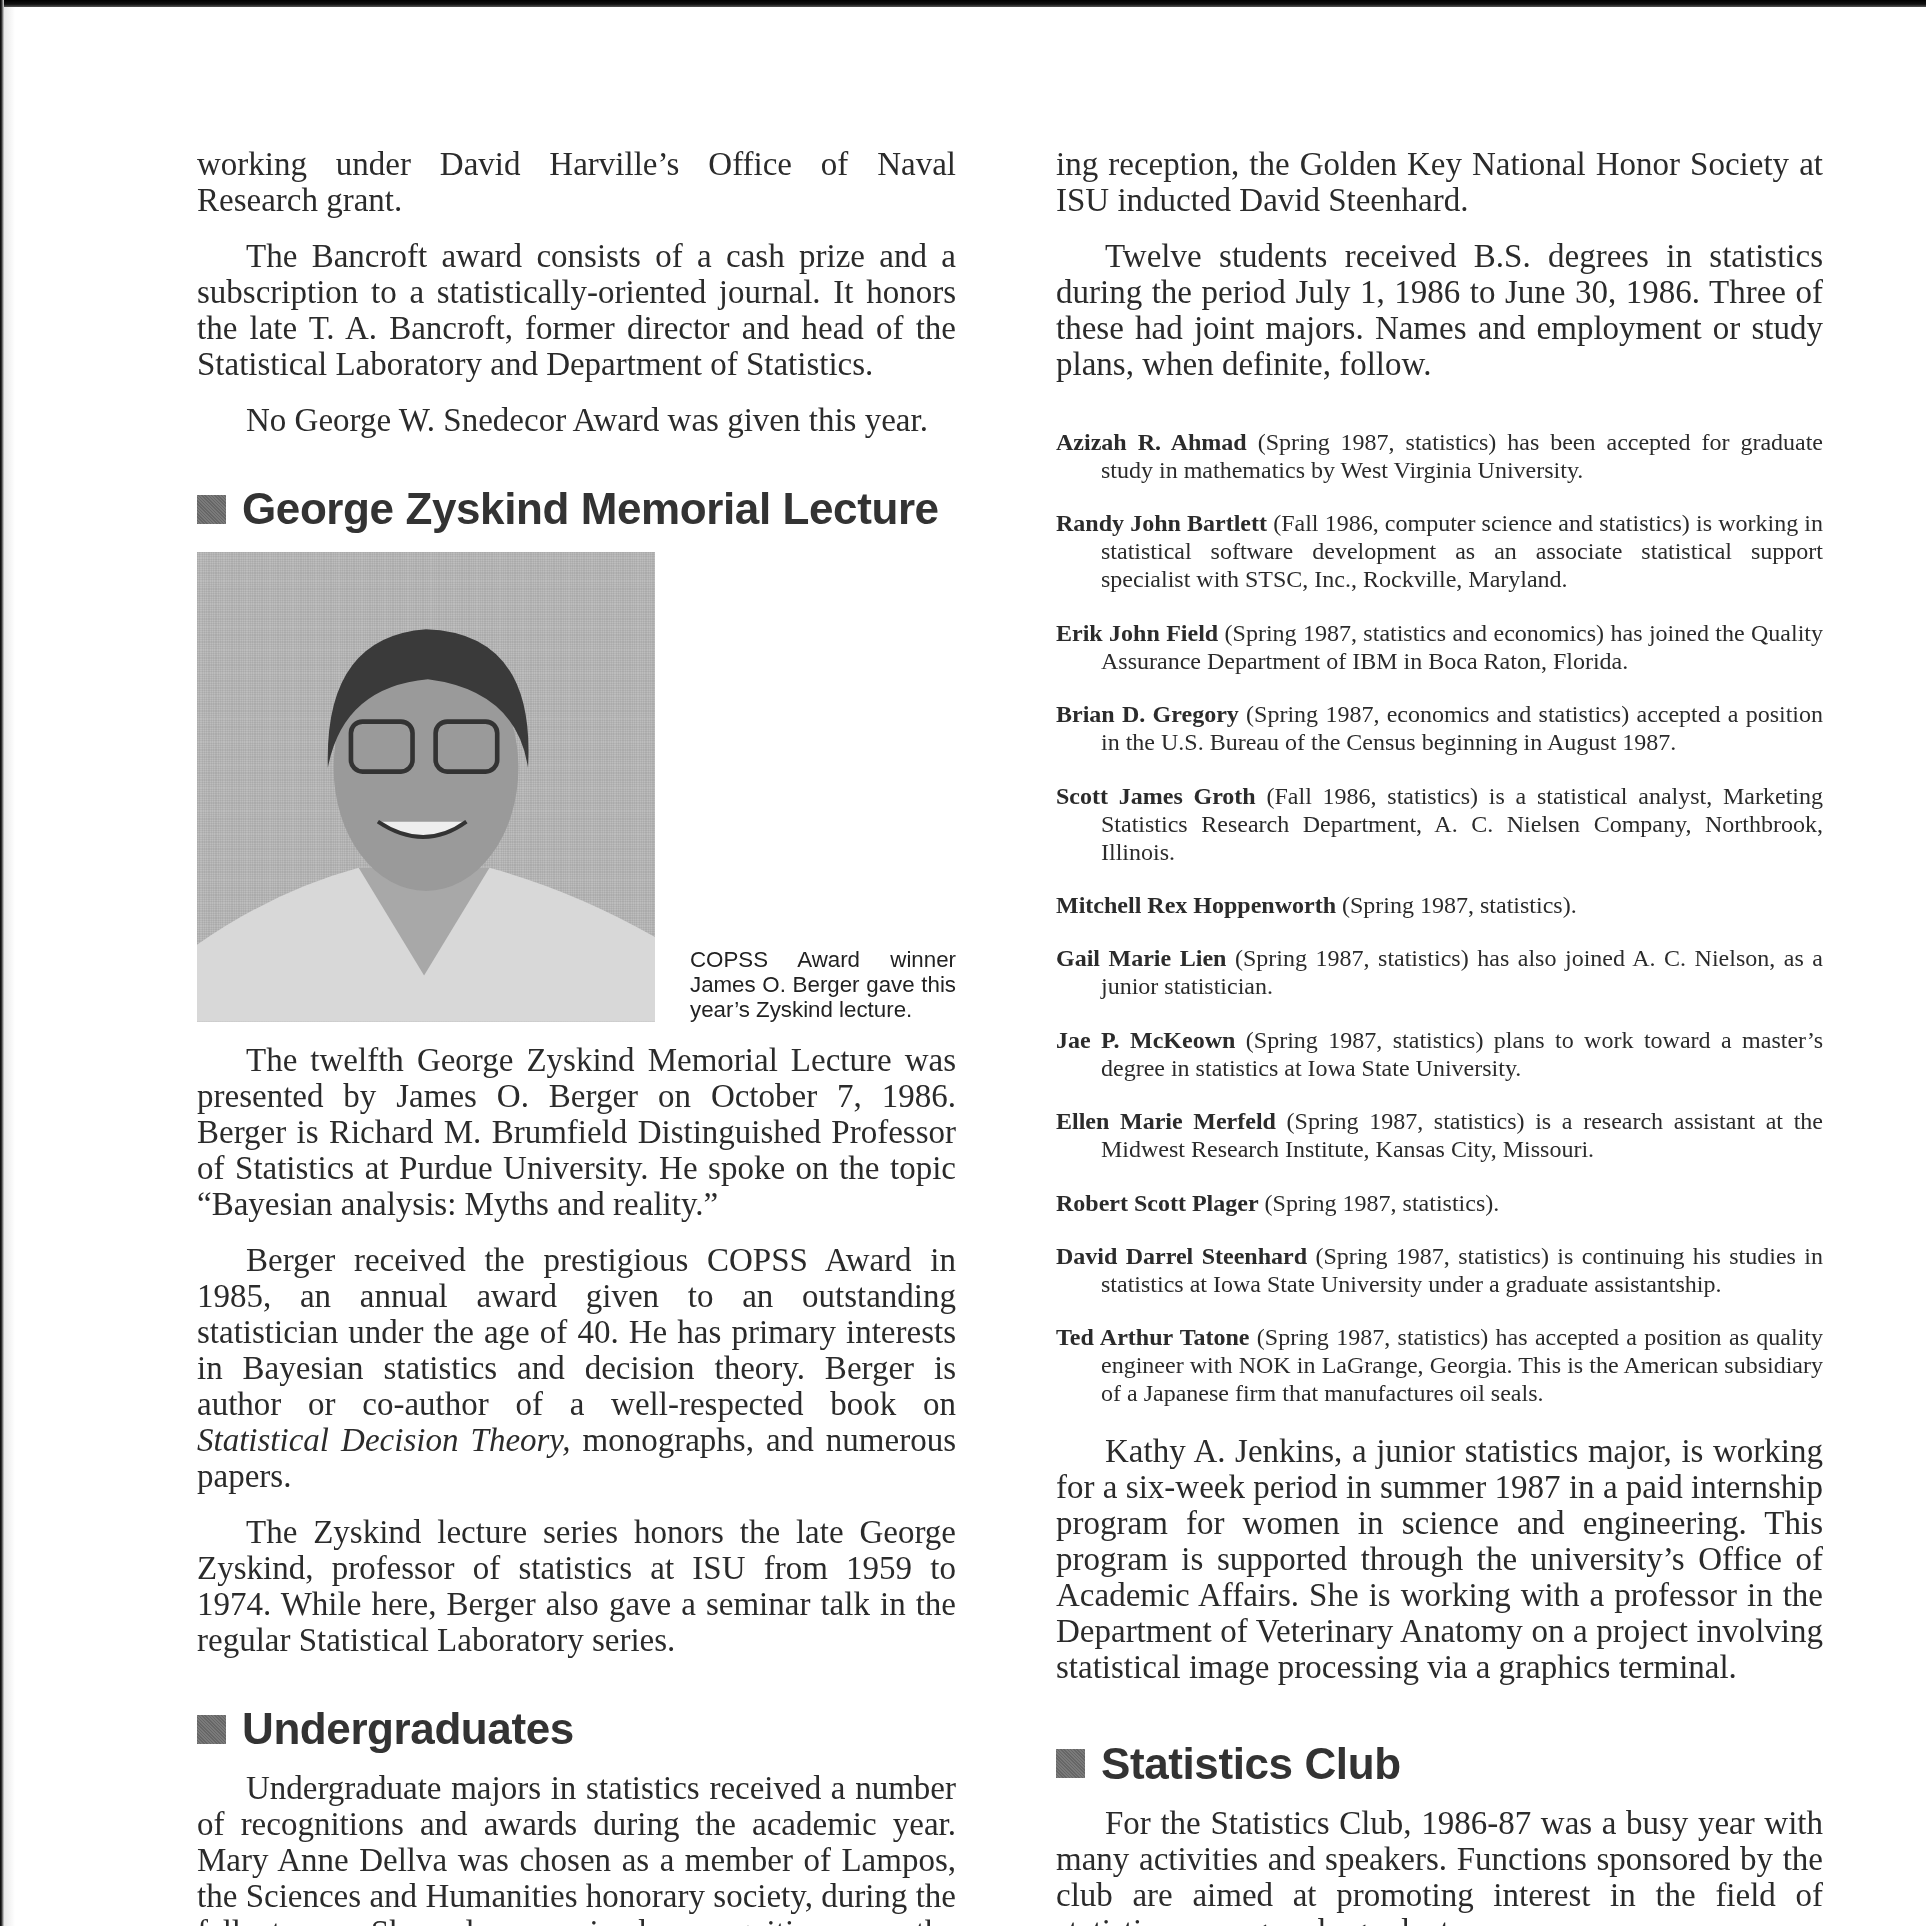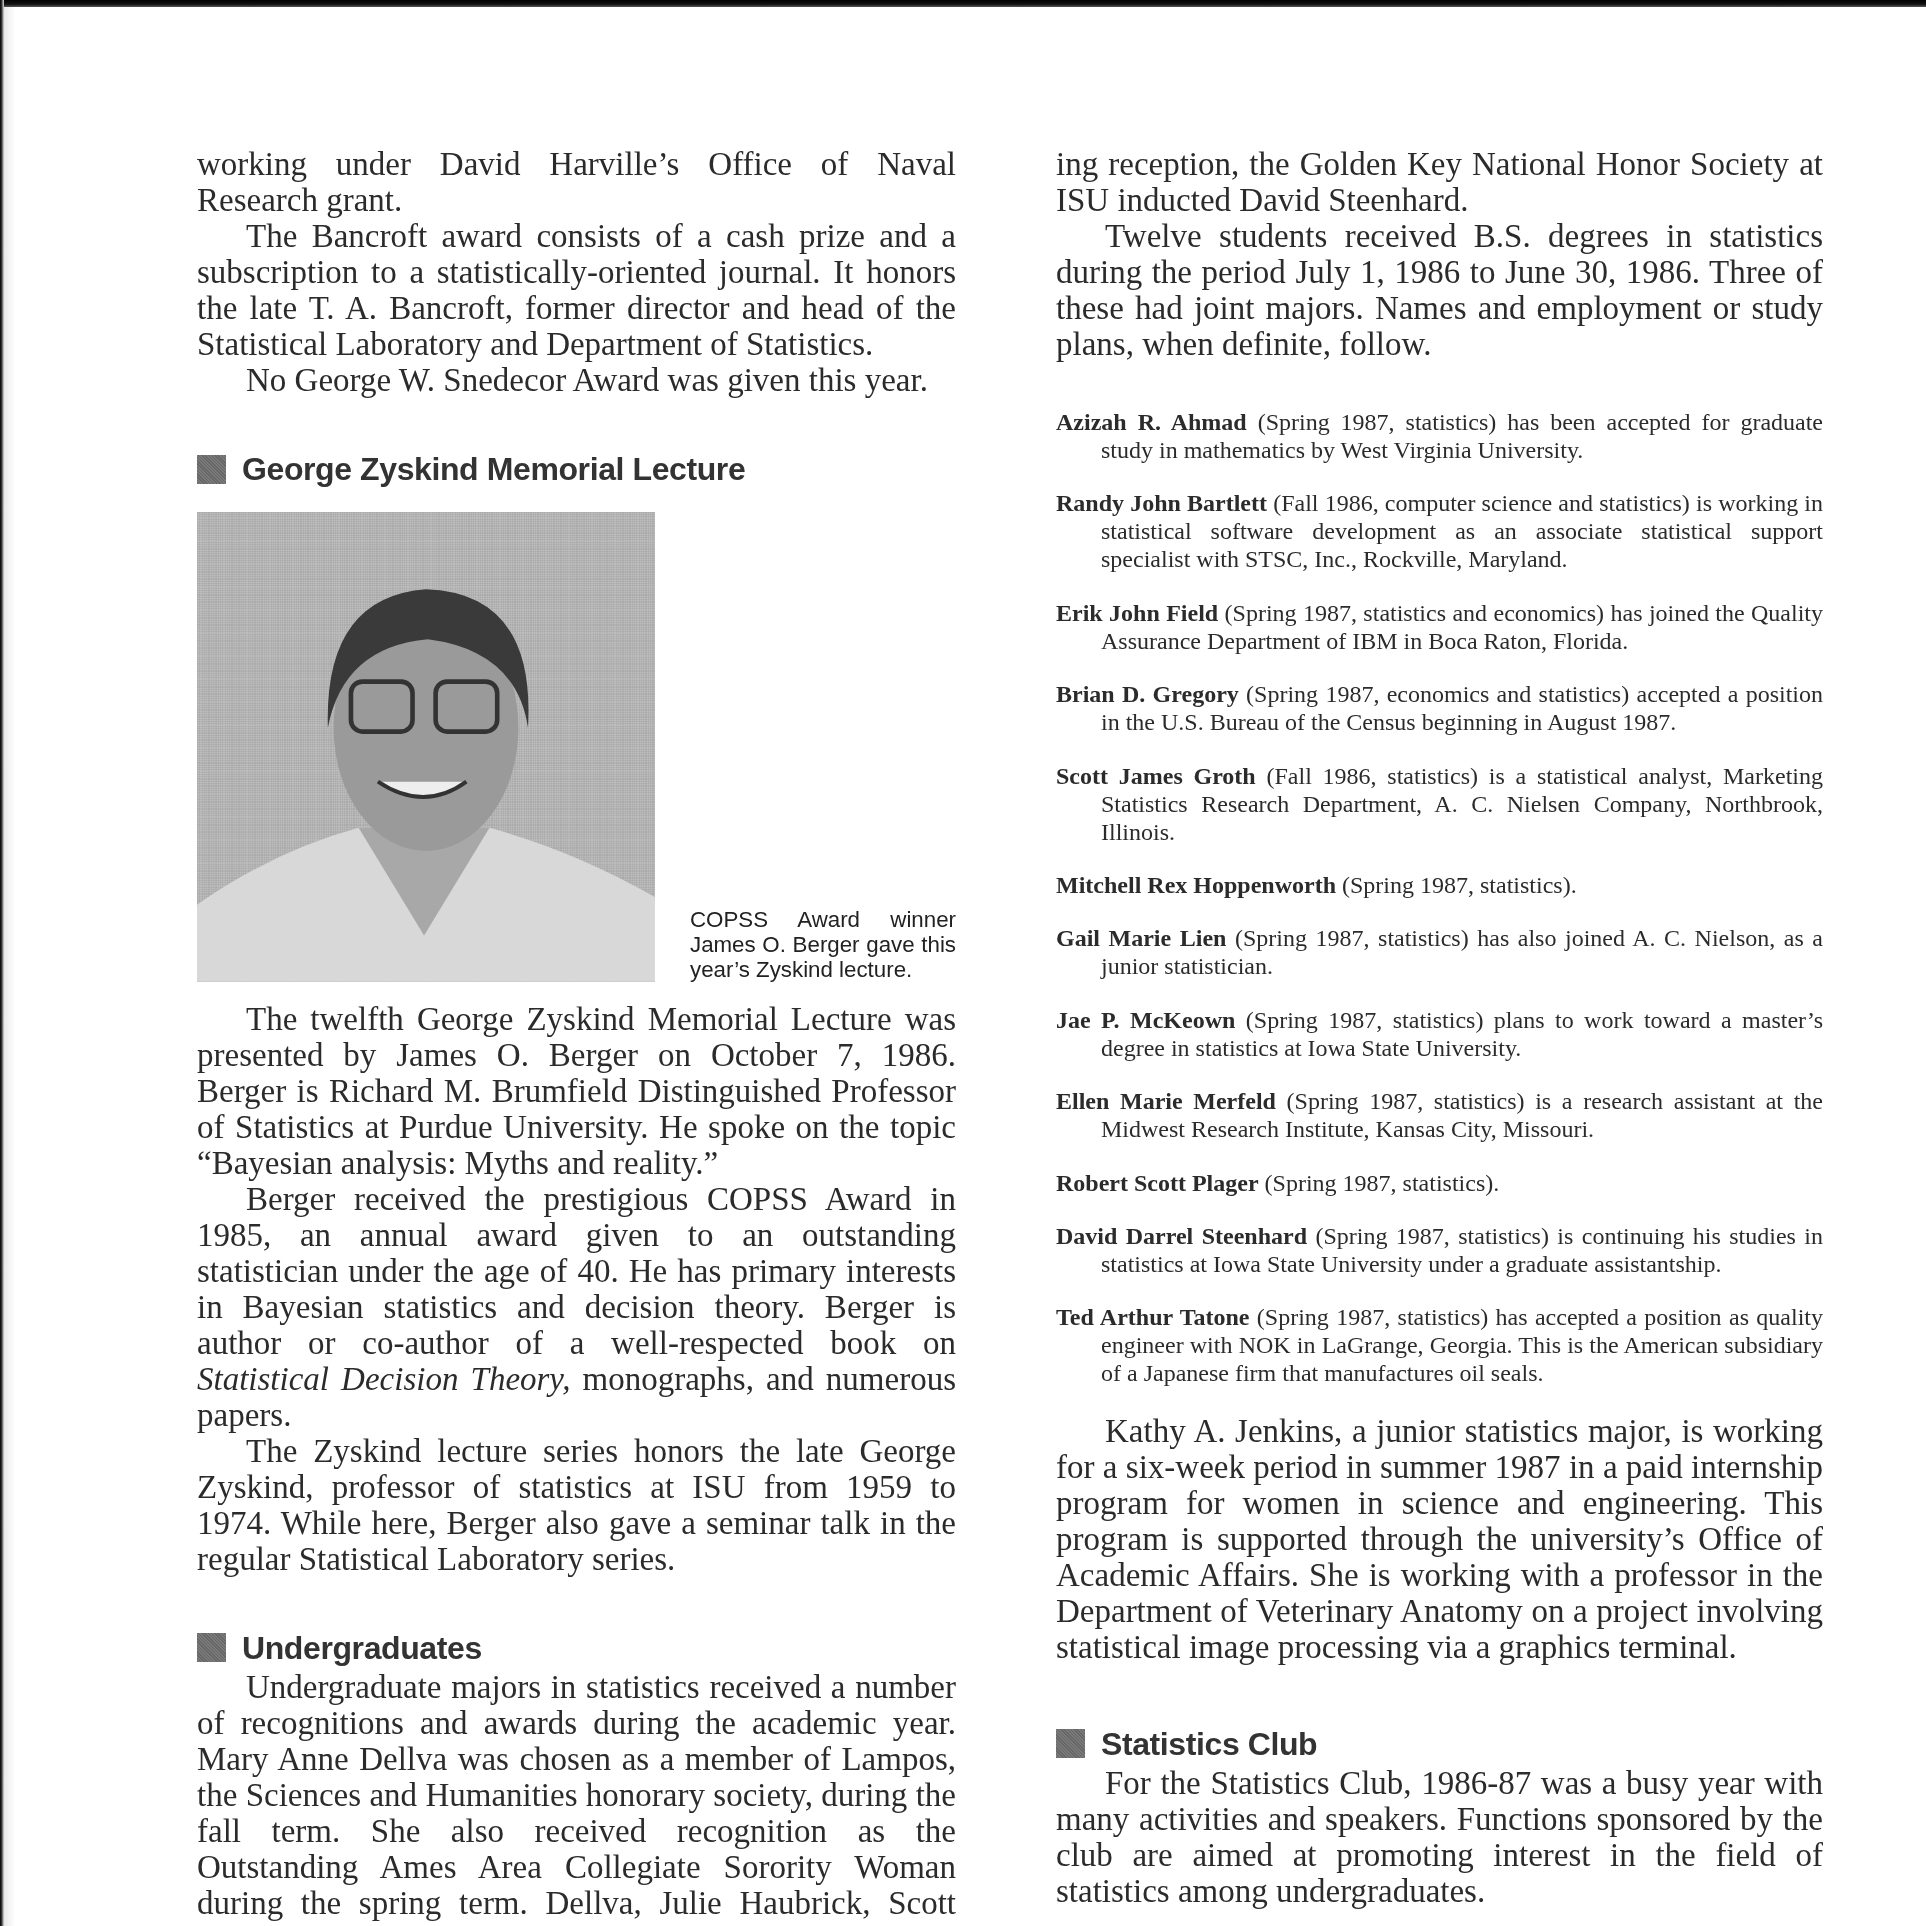--- a/index.html
+++ b/index.html
@@ -21,24 +21,24 @@
     position:absolute; left:3.9px; top:7px; width:11.6px; height:2536px;
     background:linear-gradient(90deg,#e8e8e8, #ffffff);
   }
   .col {
     position:absolute; top:146px;
     font-size:33px; line-height:36px; text-align:justify;
   }
   .col-left { left:197px; width:759px; }
   .col-right { left:1056px; width:767px; }
   p { margin:0; }
-  p.indent { text-indent:49px; }
+  p.indent { text-indent:49px;margin-top:20px; }
   .heading {
     font-family:"Liberation Sans","DejaVu Sans",sans-serif;
-    font-weight:bold; font-size:32px; line-height:42px;
+    font-weight:bold; font-size:44px; line-height:42px;
     color:#333; display:flex; align-items:center; letter-spacing:-0.4px;
   }
   .heading .square {
     display:inline-block; width:29px; height:29px; margin-right:16px;
     background:repeating-linear-gradient(45deg,#666 0 1.2px,#7a7a7a 1.2px 2.3px);
   }
   .photo-row { display:flex; align-items:flex-end; margin-top:22.3px; margin-bottom:18.5px; }
   .photo {
     width:458px; height:470px; position:relative; overflow:hidden;
     background:#bdbdbd;

